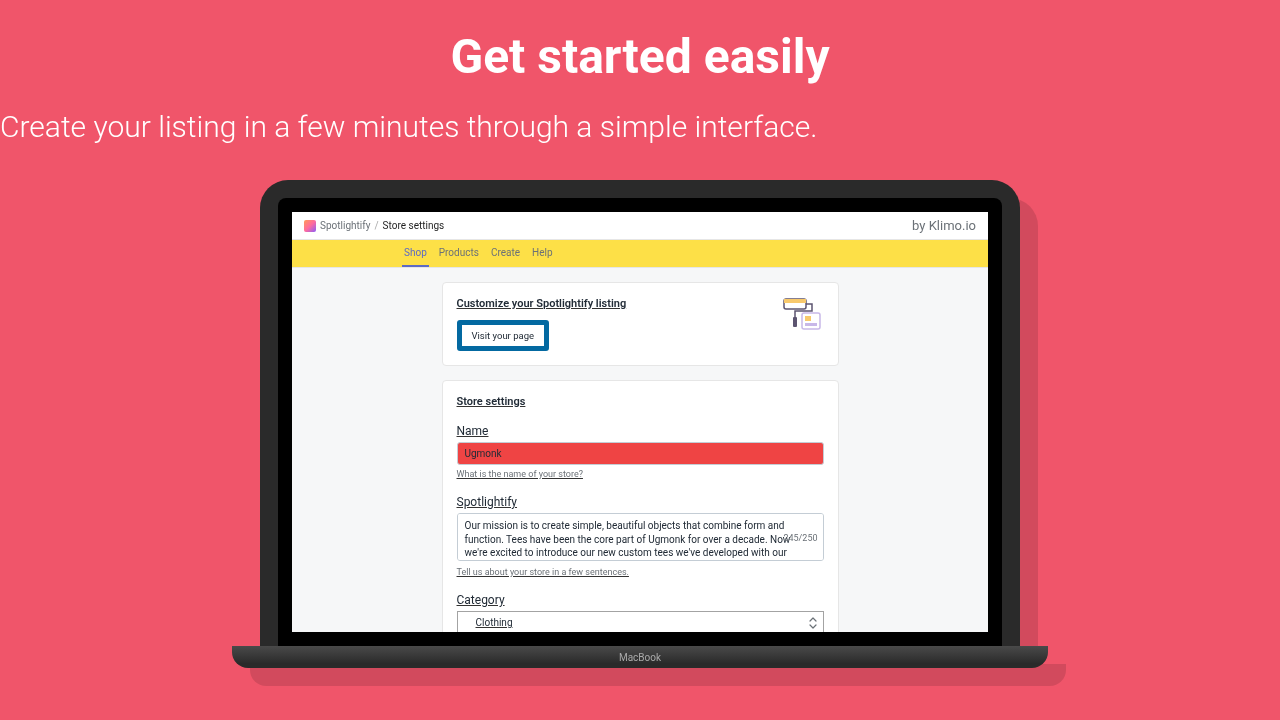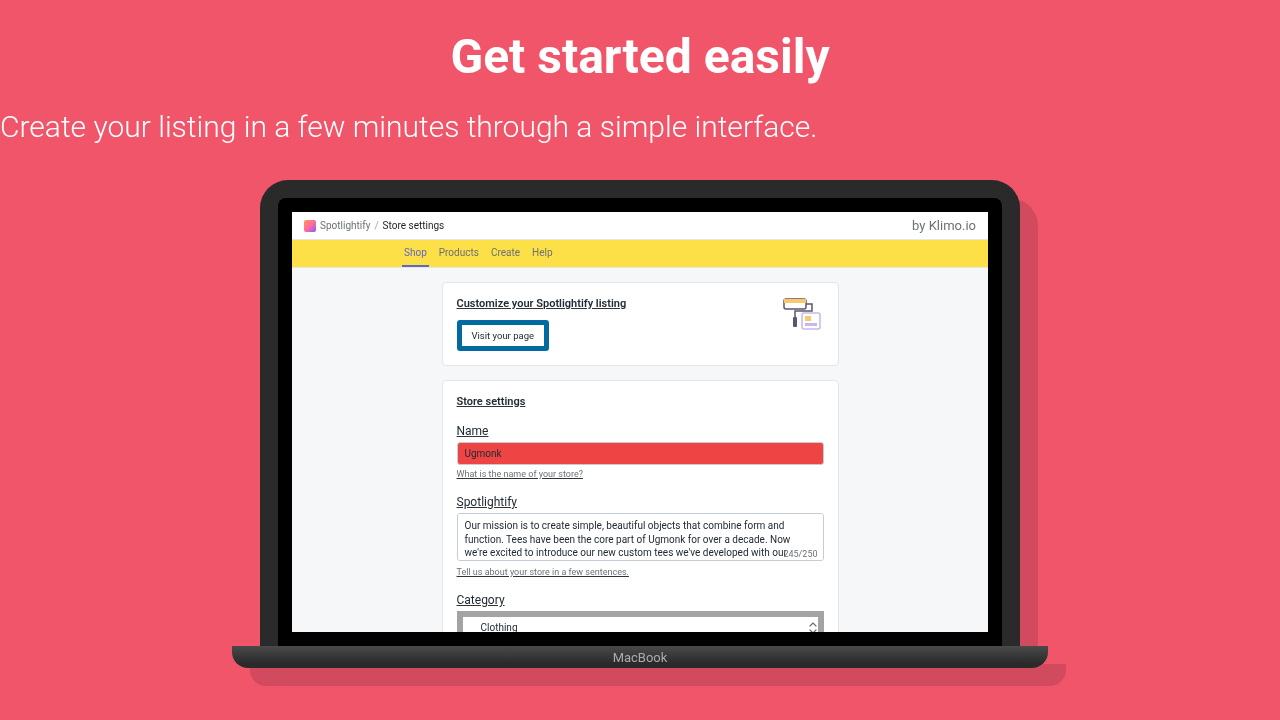--- a/index.html
+++ b/index.html
@@ -158,30 +158,30 @@
       color: #212b36;
       background: #fff;
       font-family: inherit;
       resize: none;
       height: 48px;
       line-height: 1.35;
     }
     .char-count {
       position: absolute;
       right: 6px;
-      bottom: 4px;
+      bottom: 20px;
       font-size: 9px;
       color: #6b7177;
     }
     .select-wrap {
       position: relative;
     }
     .select {
       width: 100%;
-      border: 6px solid #a3a3a3;
+      border: 1px solid #a3a3a3;
       border-radius: 0;
       padding: 5px 18px;
       font-size: 10px;
       color: #212b36;
       background: #fff;
       appearance: none;
       cursor: pointer;
       font-family: inherit;
     }
     .select-chevrons {
@@ -194,21 +194,21 @@
     .laptop-base {
       height: 22px;
       background: linear-gradient(to bottom, #4a4a4a 0%, #2a2a2a 80%);
       border-radius: 0 0 16px 16px;
       margin: 0 -28px;
       box-shadow: 18px 18px 0 rgba(0,0,0,0.12);
       display: flex;
       align-items: center;
       justify-content: center;
       color: #aaa;
-      font-size: 13px;
+      font-size: 10px;
     }
   </style>
 </head>
 <body>
 
 <div class="hero-title">Get started easily</div>
 <div class="hero-subtitle">Create your listing in a few minutes through a simple interface.</div>
 
 <div class="laptop">
   <div class="laptop-frame">

